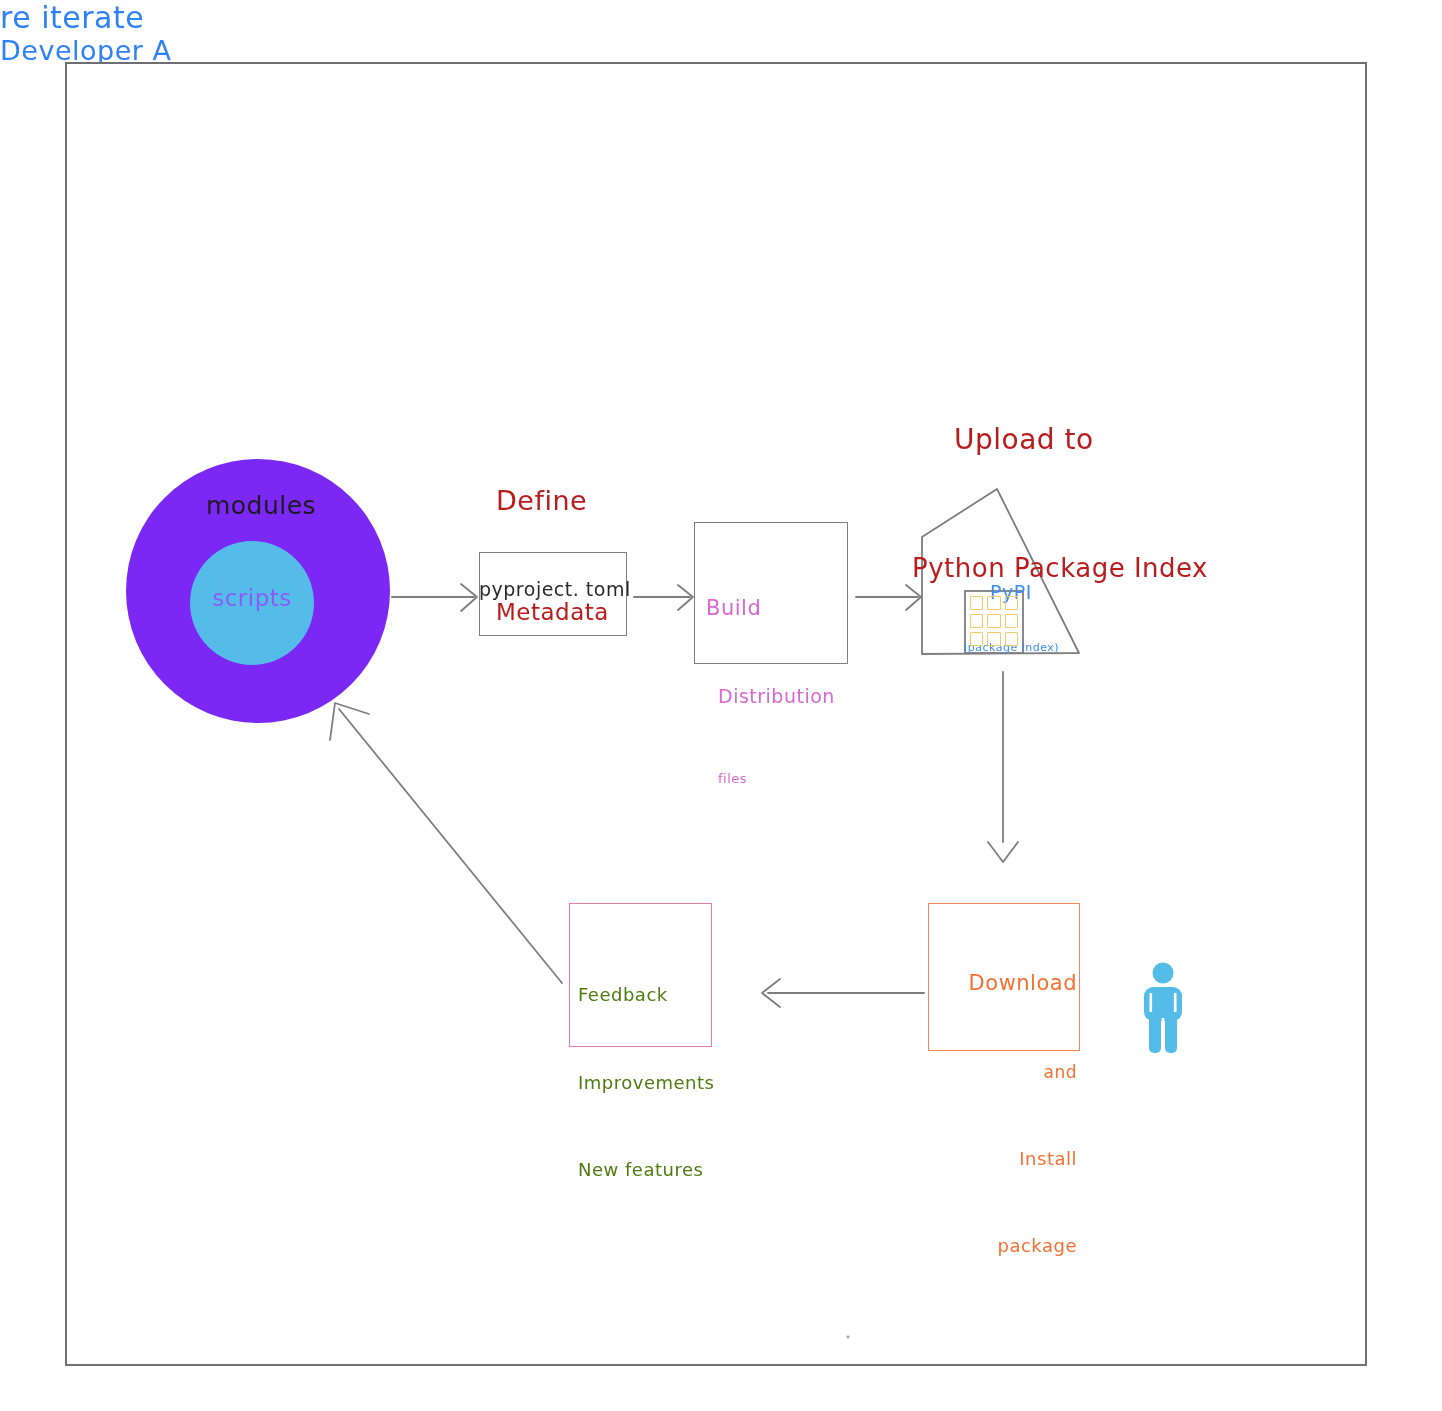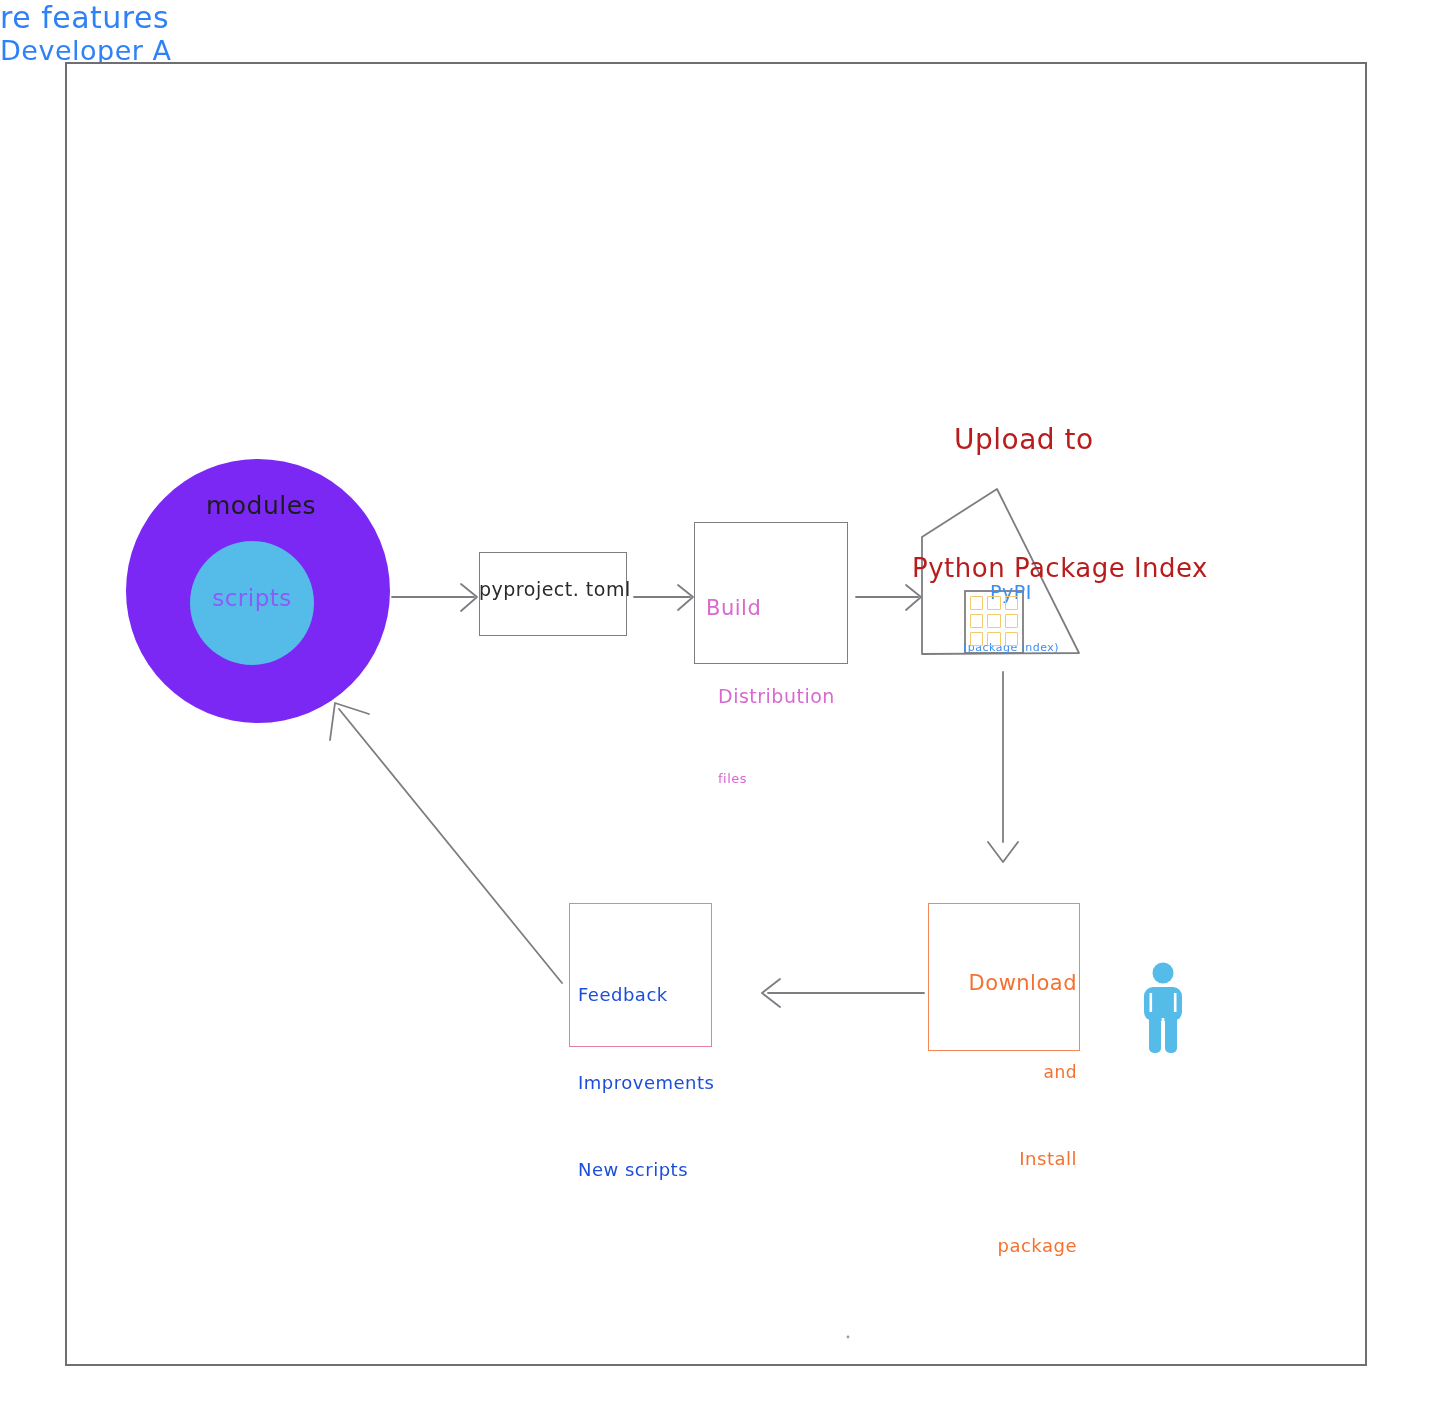--- a/index.html
+++ b/index.html
@@ -126,21 +126,21 @@
     left: 569px;
     top: 903px;
     width: 143px;
     height: 144px;
     border: 1.7px solid #E37FA6;
   }
   #feedback-text {
     left: 578px;
     top: 922px;
     width: 136px;
-    color: #1d4ed8;
+    color: #4d7c0f;
     font-size: 18px;
     line-height: 1.62;
   }
   #feedback-text span { display:block; }
 
   #download-box {
     left: 928px;
     top: 903px;
     width: 152px;
     height: 148px;
@@ -279,20 +279,24 @@
     <rect x="965" y="591" width="58" height="62" fill="none" stroke="#7d7d82" stroke-width="1.8"></rect>
 
     <circle cx="848" cy="1337" r="1.4" fill="#9b9b9f"></circle>
   </svg>
 
   <div id="outer-circle"></div>
   <div id="inner-circle"></div>
   <div class="lbl hand" id="modules-label">modules</div>
   <div class="lbl hand" id="scripts-label">scripts</div>
 
+  <div class="blue-ann hand" id="define-metadata">
+    <span class="m1">Define</span>
+    <span class="m2">Metadata</span>
+  </div>
 
   <div class="box" id="pyproject-box"></div>
   <div class="lbl hand" id="pyproject-label">pyproject. toml</div>
 
   <div class="box" id="build-box"></div>
   <div class="lbl hand" id="build-text">
     <span class="l1">Build</span>
     <span class="l2">Distribution</span>
     <span class="l3">files</span>
   </div>
@@ -312,27 +316,27 @@
     <i></i>
     <i></i>
     <i></i>
     <i></i>
     <i></i>
     <i></i>
     <i></i>
     <i></i>
   </div>
 
-  <div class="hand" id="reiterate-label">re features</div>
+  <div class="hand" id="reiterate-label">re iterate</div>
 
   <div class="box" id="feedback-box"></div>
   <div class="lbl hand" id="feedback-text">
     <span>Feedback</span>
     <span>Improvements</span>
-    <span>New scripts</span>
+    <span>New features</span>
   </div>
 
   <div class="box" id="download-box"></div>
   <div class="lbl hand" id="download-text">
     <span class="d1">Download</span>
     <span class="d2">and</span>
     <span class="d3">Install</span>
     <span class="d4">package</span>
   </div>
 

